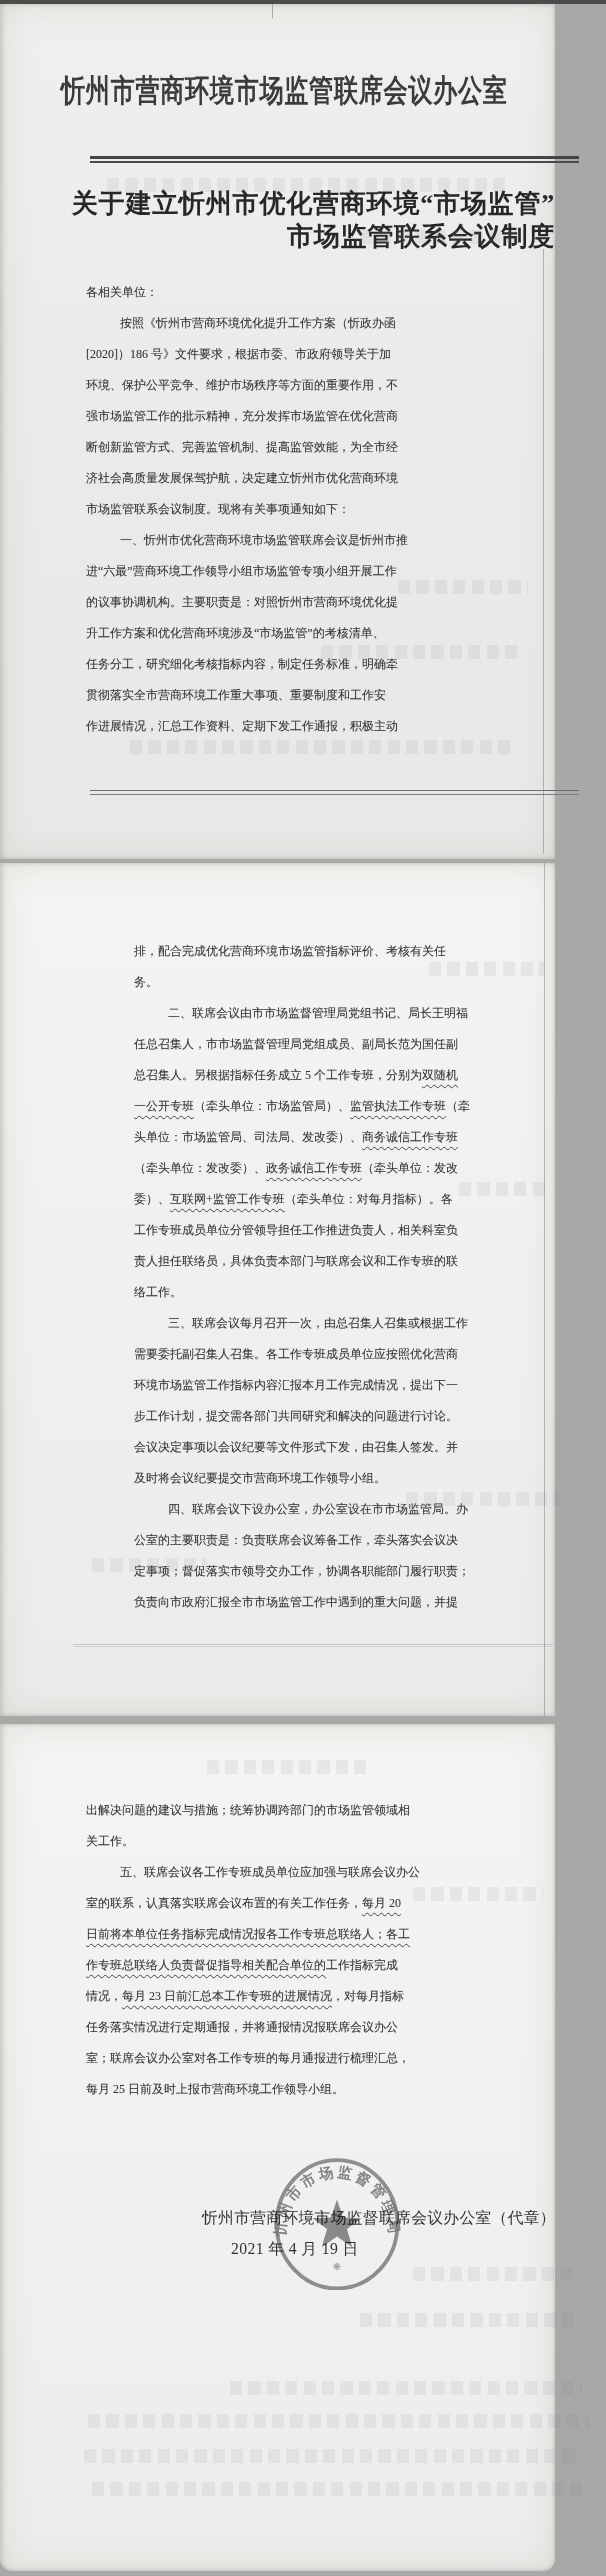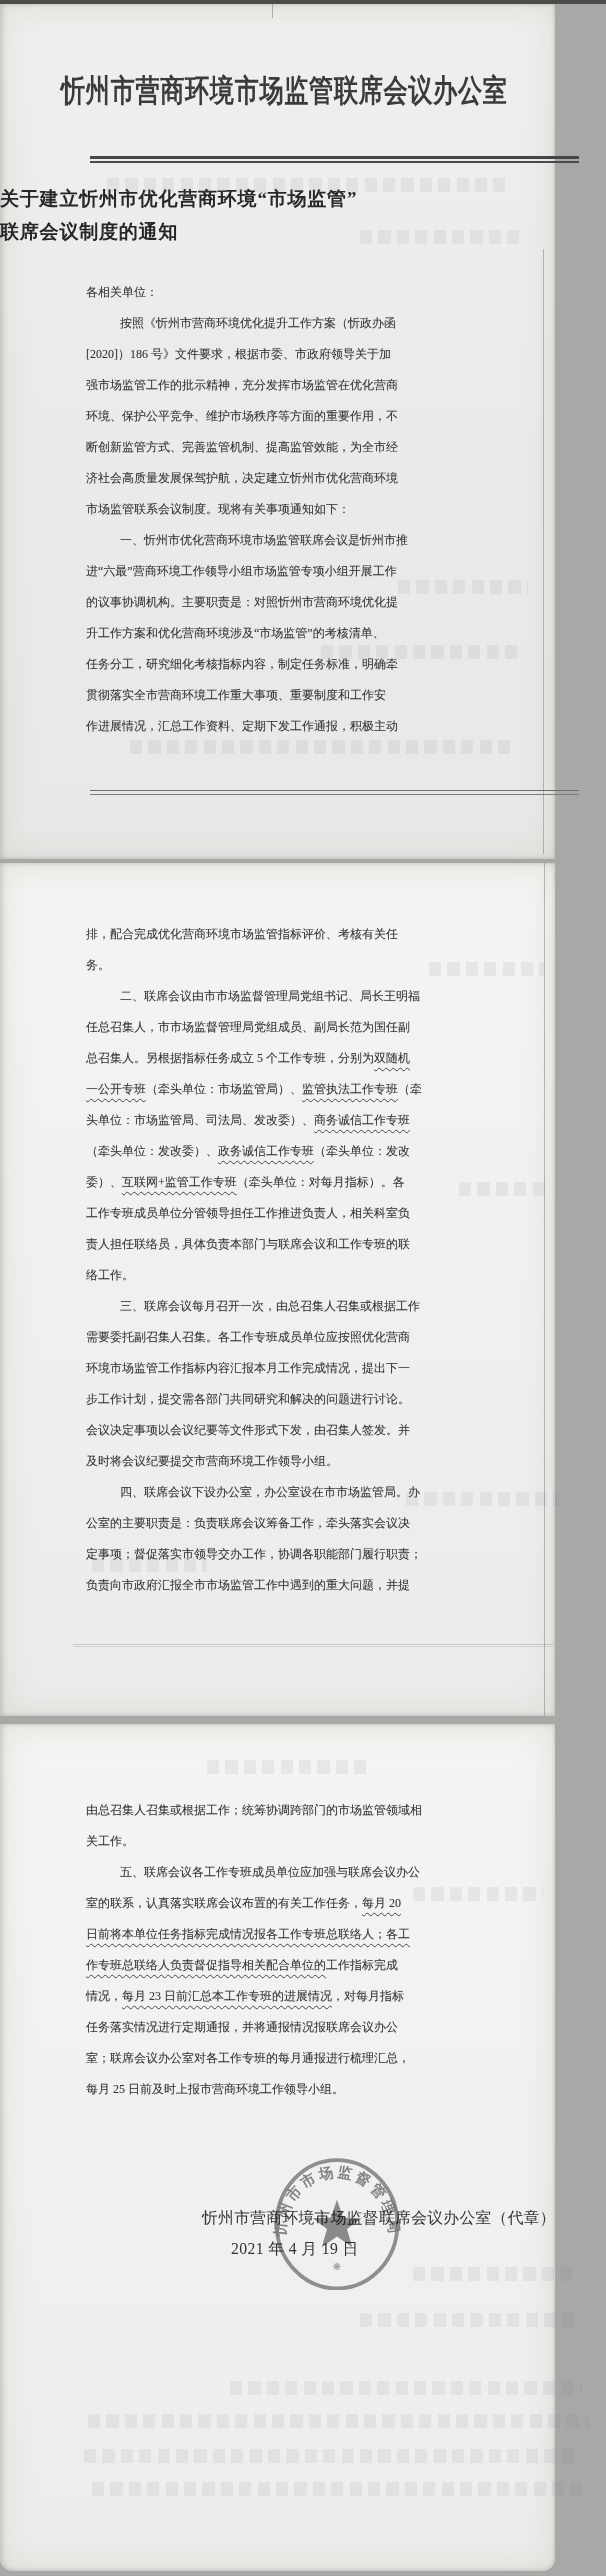--- a/index.html
+++ b/index.html
@@ -23,22 +23,22 @@
   .rule{position:absolute;left:90px;width:489px;}
   .rule .a{height:3.1px;background:#454545;}
   .rule .g{height:2.3px;}
   .rule .b{height:1.5px;background:#4a4a4a;}
   .rule.light .a{height:1.5px;background:#6d6d6b;}
   .rule.light .b{height:1.5px;background:#7c7c7a;}
   .rule.faint{left:73px;width:482px;}
   .rule.faint .a{height:0.8px;background:#c7c7c5;}
   .rule.faint .g{height:1.5px;}
   .rule.faint .b{height:0.8px;background:#d2d2d0;}
-  .title{position:absolute;left:0;right:0;text-align:left;font-weight:bold;
-    font-size:19px;color:#272727;letter-spacing:0.8px;}
+  .title{position:absolute;left:0;right:0;text-align:right;font-weight:bold;
+    font-size:26px;color:#272727;letter-spacing:0.8px;}
   .bodytext{position:absolute;left:86px;width:448px;color:#343434;}
   .tline{height:31px;line-height:31px;font-size:12px;white-space:nowrap;
     text-shadow:0 0 0.8px rgba(60,60,60,.25);}
   .tline.ind{padding-left:34px;}
   .wavy{
     text-decoration-line:underline;text-decoration-style:wavy;
     text-decoration-color:rgba(58,58,58,.8);text-decoration-thickness:1.2px;
     text-underline-offset:5.4px;
   }
   .sig{position:absolute;font-size:15.7px;color:#333333;white-space:nowrap;letter-spacing:0.4px;}
@@ -56,27 +56,27 @@
 
 <div class="page page1">
   <div class="seam" style="left:272px;top:0;height:13.8px;"></div>
   <div class="letterhead">忻州市营商环境市场监管联席会议办公室</div>
   <div class="rule" style="top:152px;">
     <div class="a"></div>
       <div class="g"></div>
       <div class="b"></div>
   </div>
   <div class="title" style="top:182px;">关于建立忻州市优化营商环境“市场监管”</div>
-  <div class="title" style="top:215px;">联席会议制度的通知</div>
+  <div class="title" style="top:215px;">市场监管联系会议制度</div>
   <div class="bodytext" style="top:273px;">
       <div class="tline"><span>各相关单位：</span></div>
       <div class="tline ind"><span>按照《忻州市营商环境优化提升工作方案（忻政办函</span></div>
       <div class="tline"><span>[2020]）186 号》文件要求，根据市委、市政府领导关于加</span></div>
+      <div class="tline"><span>环境、保护公平竞争、维护市场秩序等方面的重要作用，不</span></div>
       <div class="tline"><span>强市场监管工作的批示精神，充分发挥市场监管在优化营商</span></div>
-      <div class="tline"><span>环境、保护公平竞争、维护市场秩序等方面的重要作用，不</span></div>
       <div class="tline"><span>断创新监管方式、完善监管机制、提高监管效能，为全市经</span></div>
       <div class="tline"><span>济社会高质量发展保驾护航，决定建立忻州市优化营商环境</span></div>
       <div class="tline"><span>市场监管联系会议制度。现将有关事项通知如下：</span></div>
       <div class="tline ind"><span>一、忻州市优化营商环境市场监管联席会议是忻州市推</span></div>
       <div class="tline"><span>进“六最”营商环境工作领导小组市场监管专项小组开展工作</span></div>
       <div class="tline"><span>的议事协调机构。主要职责是：对照忻州市营商环境优化提</span></div>
       <div class="tline"><span>升工作方案和优化营商环境涉及“市场监管”的考核清单、</span></div>
       <div class="tline"><span>任务分工，研究细化考核指标内容，制定任务标准，明确牵</span></div>
       <div class="tline"><span>贯彻落实全市营商环境工作重大事项、重要制度和工作安</span></div>
       <div class="tline"><span>作进展情况，汇总工作资料、定期下发工作通报，积极主动</span></div>
@@ -88,21 +88,21 @@
   </div>
   <div class="ghost" style="top:174px;left:107px;width:398px;"></div>
   <div class="ghost" style="top:226px;left:360px;width:165px;"></div>
   <div class="ghost" style="top:576px;left:398px;width:130px;"></div>
   <div class="ghost" style="top:641px;left:321px;width:199px;"></div>
   <div class="ghost" style="top:736px;left:130px;width:383px;"></div>
   <div class="vline" style="right:10.7px;top:245px;height:605px;"></div>
 </div>
 
 <div class="page page2">
-  <div class="bodytext" style="top:56px;">
+  <div class="bodytext" style="top:73px;margin-left:48px;">
       <div class="tline"><span>排，配合完成优化营商环境市场监管指标评价、考核有关任</span></div>
       <div class="tline"><span>务。</span></div>
       <div class="tline ind"><span>二、联席会议由市市场监督管理局党组书记、局长王明福</span></div>
       <div class="tline"><span>任总召集人，市市场监督管理局党组成员、副局长范为国任副</span></div>
       <div class="tline"><span>总召集人。另根据指标任务成立 5 个工作专班，分别为</span><span class="wavy">双随机</span></div>
       <div class="tline"><span class="wavy">一公开专班</span><span>（牵头单位：市场监管局）、</span><span class="wavy">监管执法工作专班</span><span>（牵</span></div>
       <div class="tline"><span>头单位：市场监管局、司法局、发改委）、</span><span class="wavy">商务诚信工作专班</span></div>
       <div class="tline"><span>（牵头单位：发改委）、</span><span class="wavy">政务诚信工作专班</span><span>（牵头单位：发改</span></div>
       <div class="tline"><span>委）、</span><span class="wavy">互联网+监管工作专班</span><span>（牵头单位：对每月指标）。各</span></div>
       <div class="tline"><span>工作专班成员单位分管领导担任工作推进负责人，相关科室负</span></div>
@@ -126,21 +126,21 @@
   </div>
   <div class="ghost" style="top:99px;left:429px;width:115px;"></div>
   <div class="ghost" style="top:319px;left:459px;width:92px;"></div>
   <div class="ghost" style="top:629px;left:406px;width:153px;"></div>
   <div class="ghost" style="top:695px;left:92px;width:115px;"></div>
   <div class="vline" style="right:10px;top:0;height:853px;"></div>
 </div>
 
 <div class="page page3">
   <div class="bodytext" style="top:71px;">
-      <div class="tline"><span>由总召集人召集或根据工作；统筹协调跨部门的市场监管领域相</span></div>
+      <div class="tline"><span>出解决问题的建议与措施；统筹协调跨部门的市场监管领域相</span></div>
       <div class="tline"><span>关工作。</span></div>
       <div class="tline ind"><span>五、联席会议各工作专班成员单位应加强与联席会议办公</span></div>
       <div class="tline"><span>室的联系，认真落实联席会议布置的有关工作任务，</span><span class="wavy">每月 20</span></div>
       <div class="tline"><span class="wavy">日前将本单位任务指标完成情况报各工作专班总联络人；各工</span></div>
       <div class="tline"><span class="wavy">作专班总联络人负责督促指导相关配合单位的</span><span>工作指标完成</span></div>
       <div class="tline"><span>情况，</span><span class="wavy">每月 23 日前汇总本工作专班的进展情况</span><span>，对每月指标</span></div>
       <div class="tline"><span>任务落实情况进行定期通报，并将通报情况报联席会议办公</span></div>
       <div class="tline"><span>室；联席会议办公室对各工作专班的每月通报进行梳理汇总，</span></div>
       <div class="tline"><span>每月 25 日前及时上报市营商环境工作领导小组。</span></div>
     </div>

